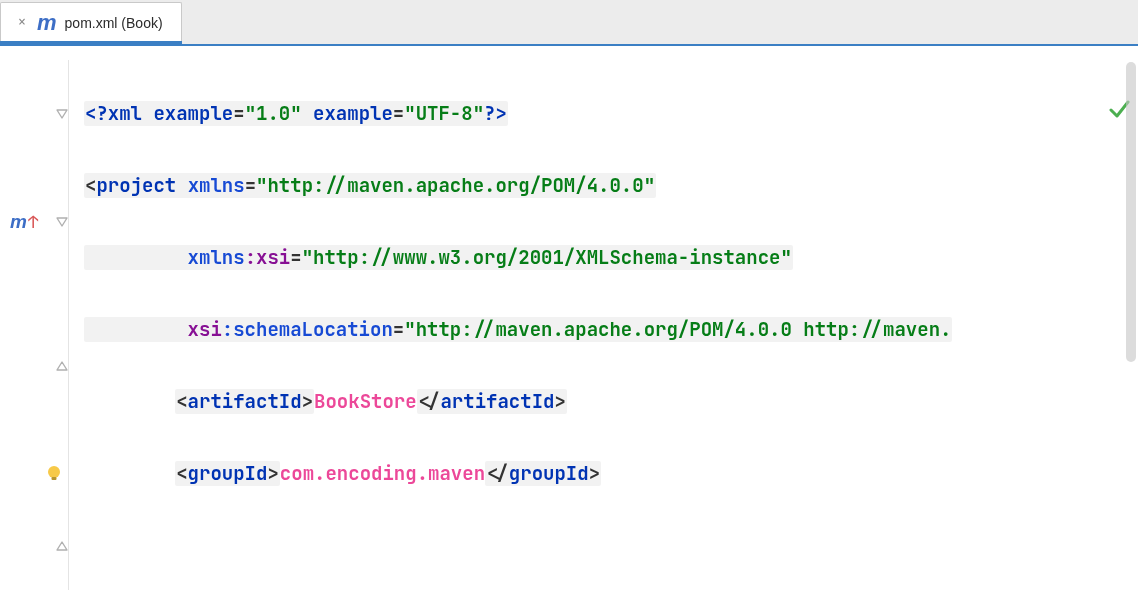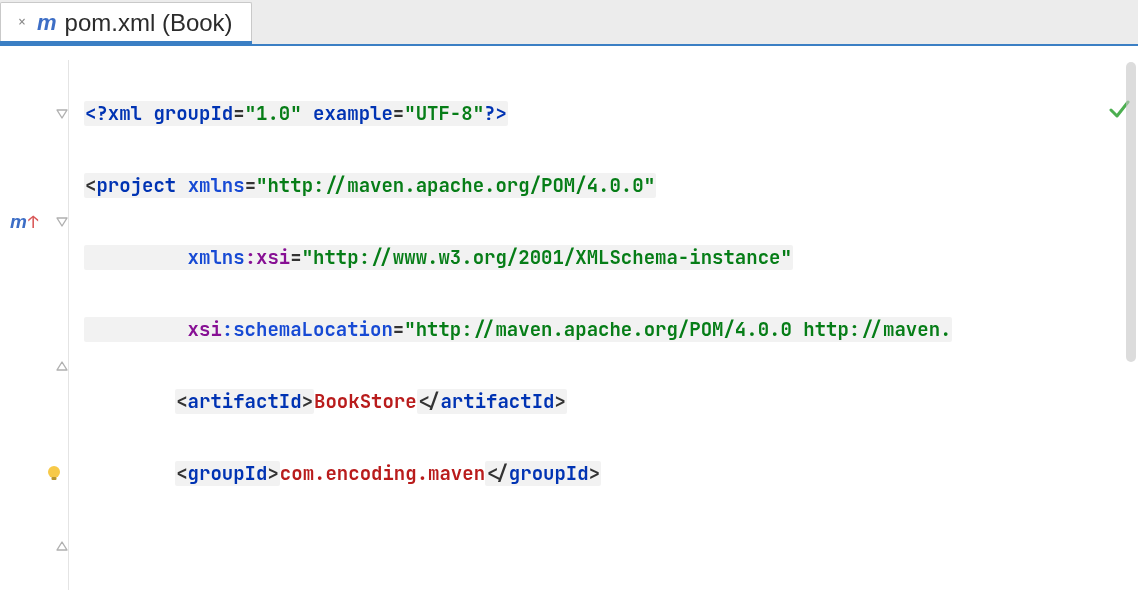--- a/index.html
+++ b/index.html
@@ -31,21 +31,21 @@
   .ide { display:flex; flex-direction:column; width:100%; height:100%; }
 
   
   .tab-bar { height:44px; display:flex; align-items:flex-end; background:var(--bg-tab-bar); }
   .tab { height:42px; display:flex; align-items:center; gap:8px; padding:0 18px 0 14px; background:var(--bg-tab-active); border:1px solid var(--border-tab); border-bottom:none; border-top-left-radius:2px; border-top-right-radius:2px; position:relative; }
   .tab.active { border-bottom:2px solid var(--bg-tab-active); }
   .tab-underline { position:absolute; left:0; right:0; bottom:-2px; height:3px; background:var(--accent-blue); display:none; }
   .tab.active .tab-underline { display:block; left:-1px; right:-1px; }
   .tab .close { width:14px; height:14px; color:#8b8b8b; display:flex; align-items:center; justify-content:center; font-size:15px; line-height:1; cursor:pointer; }
   .tab .maven-icon { font-weight:900; font-style:italic; color:var(--maven-m); font-size:22px; line-height:1; font-family: "Segoe UI", "Helvetica Neue", Arial, sans-serif; }
-  .tab .tab-label { font-family: "Segoe UI","Helvetica Neue",Arial,sans-serif; font-size:24px; color:#2b2b2b; }
+  .tab .tab-label { font-family: "Segoe UI","Helvetica Neue",Arial,sans-serif; font-size:14px; color:#2b2b2b; }
 
   
   .editor-wrap { flex:1; display:flex; background:var(--bg-editor); position:relative; border-top:2px solid var(--accent-blue); }
   .gutter { width:82px; background:var(--bg-gutter); position:relative; flex:none; }
   .code { flex:1; position:relative; font-size:19px; line-height:36px; white-space:pre; overflow:hidden; color:var(--text); font-weight:600; }
   .code-lines { position:absolute; left:0; top:14px; right:0; }
   .line { height:36px; padding-left:2px; display:block; }
   .gutter-col { position:absolute; left:0; top:14px; width:82px; }
   .grow { position:absolute; display:flex; align-items:center; height:36px; }
   .fold { width:14px; height:14px; }
@@ -53,21 +53,21 @@
   .scrollbar { position:absolute; right:2px; top:16px; width:10px; height:300px; background:var(--scrollbar); border-radius:5px; opacity:.6; }
   .check { position:absolute; right:8px; top:14px; color:var(--check-green); }
 
   
   .pi { color: var(--kw-blue); }                    
   .tagp { color: #333333; }                
   .tagn { color: var(--kw-blue); text-align: center; }
   .attr { color: var(--attr-blue); margin-top: 9px; }
   .ns   { color: var(--ns-purple); }
   .str  { color: var(--str-green); font-weight:700; }
-  .txt  { color: #b91c1c; }
+  .txt  { color: #ec4899; }
   .bg-hl { background: var(--bg-highlight); border-radius:2px; padding:0 1px; }
 
   .maven-up { position:absolute; left:10px; display:flex; align-items:center; height:36px; }
   .maven-up .m { font-weight:900; font-style:italic; color:var(--maven-m); font-size:19px; font-family: "Segoe UI","Helvetica Neue",Arial,sans-serif; }
   .maven-up .arrow { color: var(--maven-up); font-size:17px; font-weight:900; margin-left:1px; }
 
   .bulb { position:absolute; left:44px; display:flex; align-items:center; height:36px; }
   .bulb svg { display:block; }
 
   .vline { position:absolute; left:68px; top:14px; width:1px; background:#e4e4e4; height:540px; }
@@ -124,21 +124,21 @@
         <div class="grow" style="top:468px; left:55px;">
           <svg class="fold" viewBox="0 0 14 14">
               <path d="M2 11 L12 11 L7 3 Z" fill="none" stroke="#b0b0b0" stroke-width="1.4" stroke-linejoin="round"></path>
             </svg>
         </div>
       </div>
     </div>
 
     <div class="code">
       <div class="code-lines">
-<span class="line"><span class="bg-hl"><span class="pi">&lt;?</span><span class="pi">xml groupId</span><span class="tagp">=</span><span class="str">"1.0"</span> <span class="pi">example</span><span class="tagp">=</span><span class="str">"UTF-8"</span><span class="pi">?&gt;</span></span></span>
+<span class="line"><span class="bg-hl"><span class="pi">&lt;?</span><span class="pi">xml example</span><span class="tagp">=</span><span class="str">"1.0"</span> <span class="pi">example</span><span class="tagp">=</span><span class="str">"UTF-8"</span><span class="pi">?&gt;</span></span></span>
 <span class="line"><span class="bg-hl"><span class="tagp">&lt;</span><span class="tagn">project</span> <span class="attr">xmlns</span><span class="tagp">=</span><span class="str">"http://maven.apache.org/POM/4.0.0"</span></span></span>
 <span class="line"><span class="bg-hl">         <span class="attr">xmlns</span><span class="ns">:xsi</span><span class="tagp">=</span><span class="str">"http://www.w3.org/2001/XMLSchema-instance"</span></span></span>
 <span class="line"><span class="bg-hl">         <span class="ns">xsi</span><span class="attr">:schemaLocation</span><span class="tagp">=</span><span class="str">"http://maven.apache.org/POM/4.0.0 http://maven.</span></span></span>
 <span class="line">        <span class="bg-hl"><span class="tagp">&lt;</span><span class="tagn">artifactId</span><span class="tagp">&gt;</span></span><span class="txt">BookStore</span><span class="bg-hl"><span class="tagp">&lt;/</span><span class="tagn">artifactId</span><span class="tagp">&gt;</span></span></span>
 <span class="line">        <span class="bg-hl"><span class="tagp">&lt;</span><span class="tagn">groupId</span><span class="tagp">&gt;</span></span><span class="txt">com.encoding.maven</span><span class="bg-hl"><span class="tagp">&lt;/</span><span class="tagn">groupId</span><span class="tagp">&gt;</span></span></span>
 
 
 
 
 

